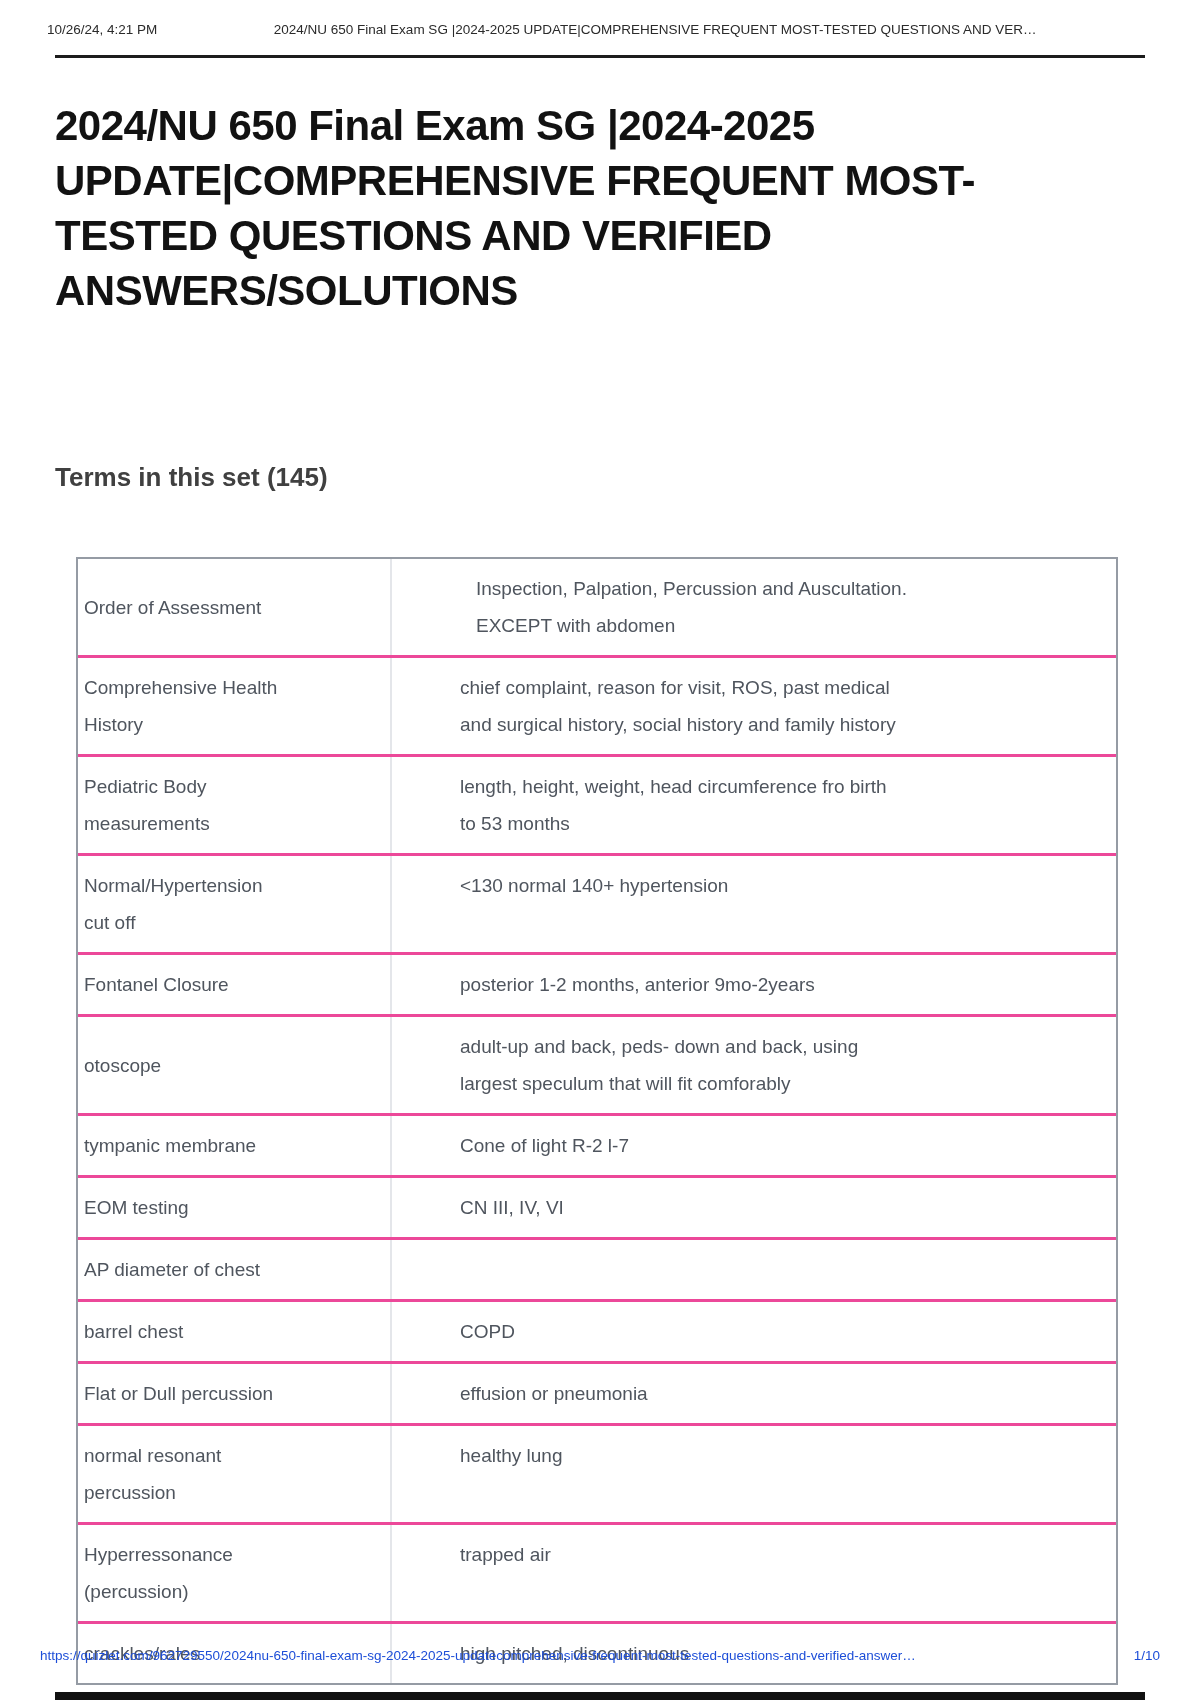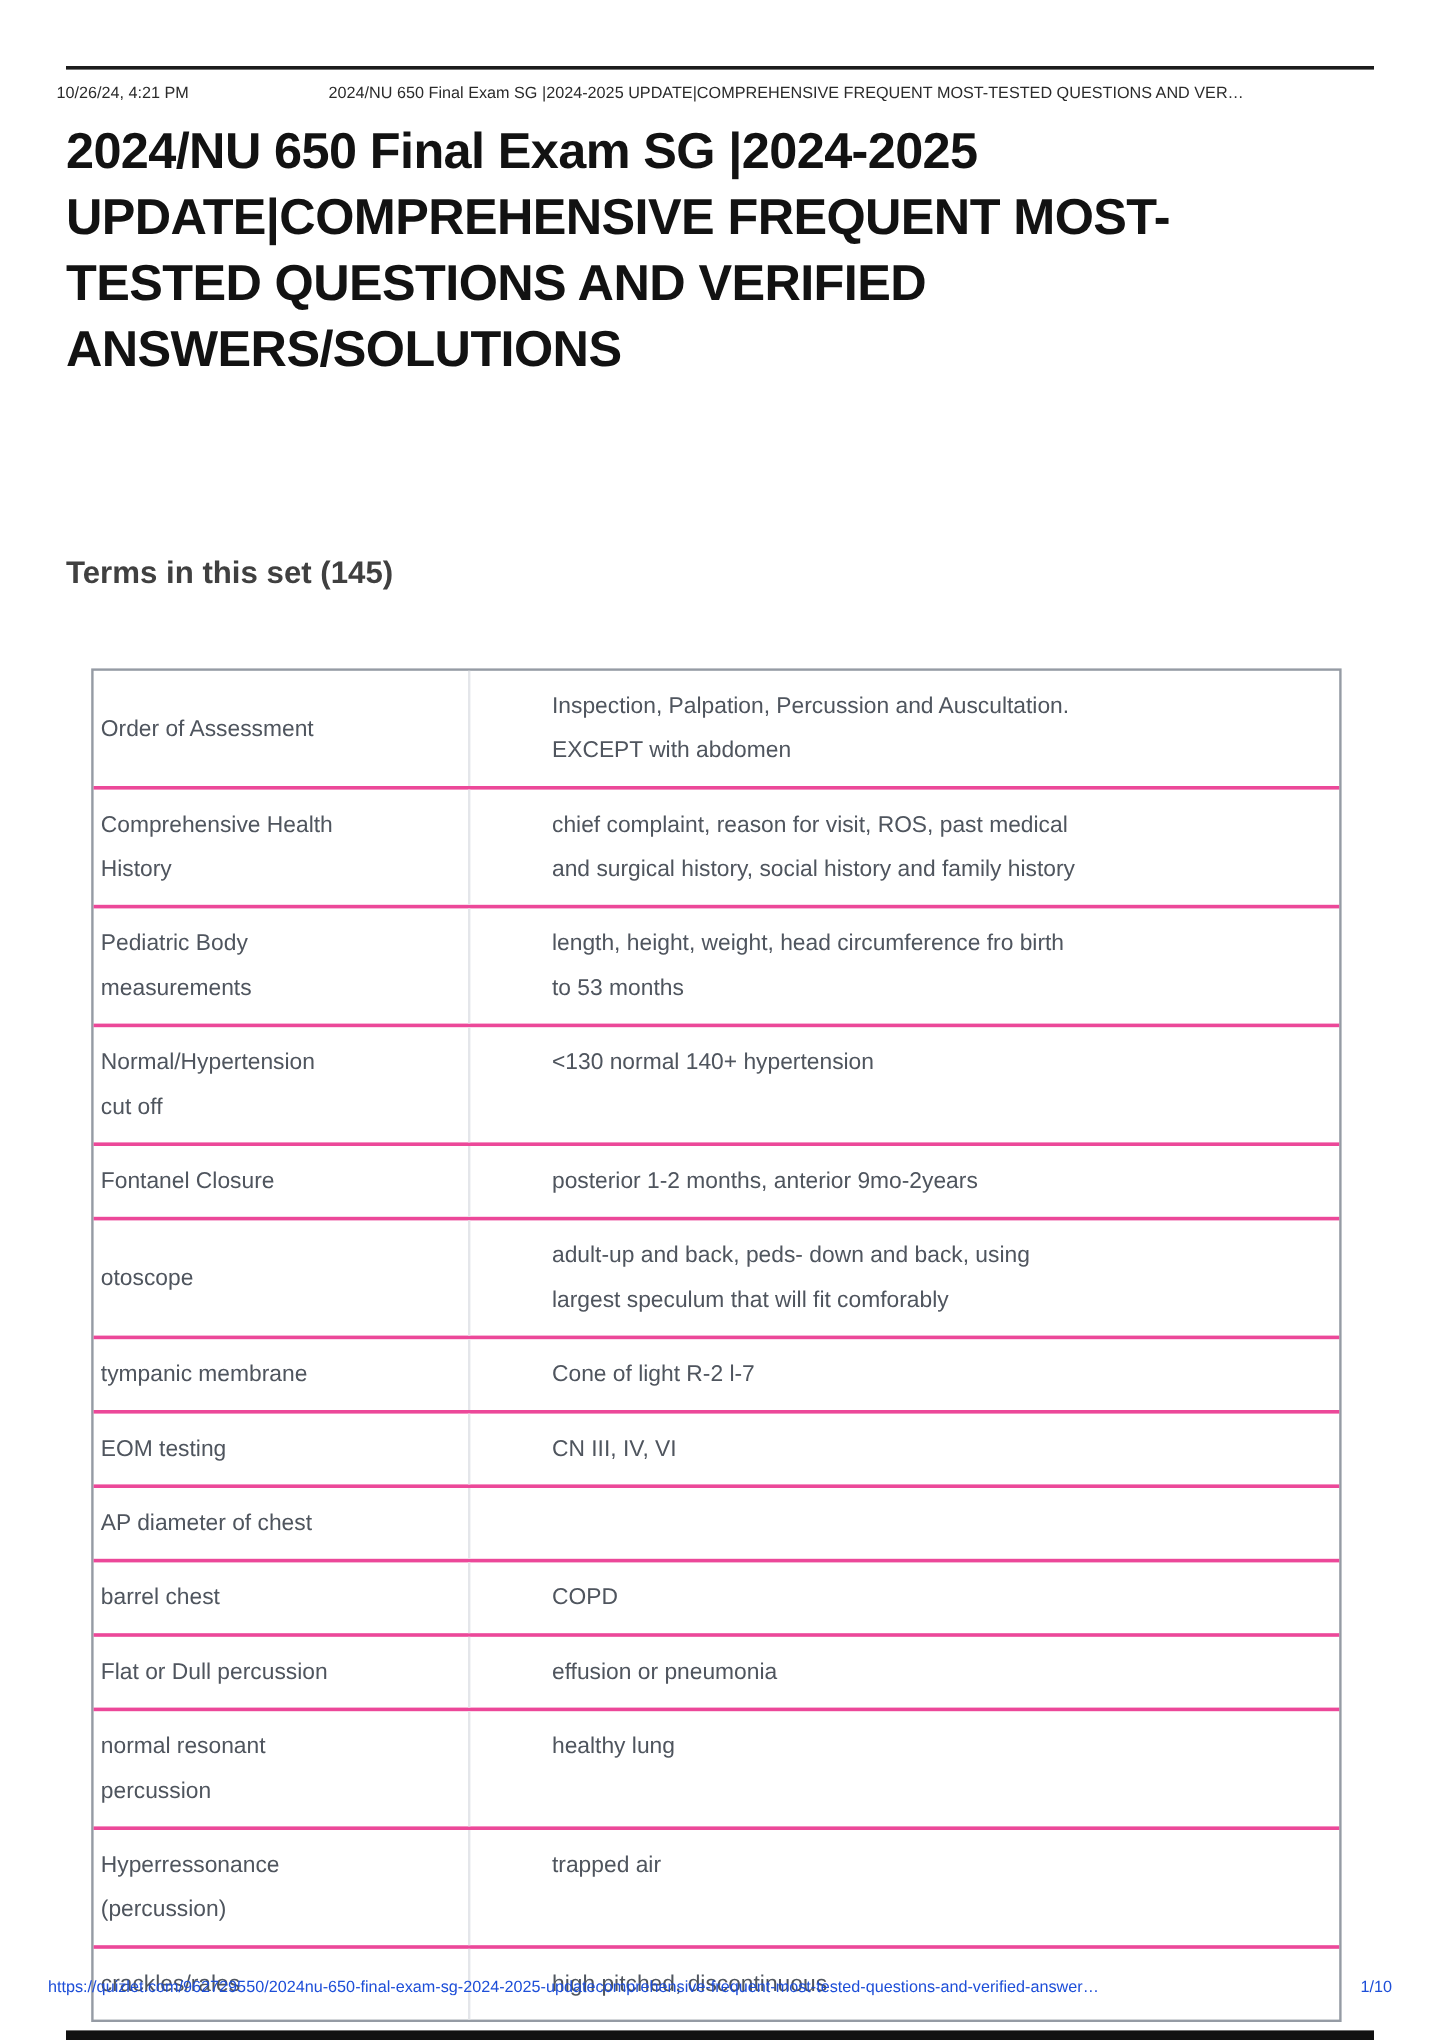--- a/index.html
+++ b/index.html
@@ -8,21 +8,21 @@
     width: 1200px; height: 1700px;
     font-family: "Liberation Sans", sans-serif;
     position: relative; overflow: hidden;
   }
   .page { position: relative; width: 1200px; height: 1700px; background: #ffffff; }
 
   
   .print-header {
     position: absolute; top: 22px; left: 47px; right: 47px;
     display: flex; align-items: flex-start;
-    font-size: 13.5px; color: #2b2b2b; white-space: nowrap; margin-top: 48px;
+    font-size: 13.5px; color: #2b2b2b; white-space: nowrap;
   }
   .ph-date { flex: 0 0 auto; }
   .ph-title { flex: 1 1 auto; text-align: center; overflow: hidden; }
   .header-rule {
     position: absolute; top: 55px; left: 55px; width: 1090px; height: 3px;
     background: #1c1c1c;
   }
 
   
   .doc-title {
@@ -38,21 +38,21 @@
 
   
   .terms-table {
     position: absolute; top: 557px; left: 76px; width: 1042px;
     border: 2px solid #959ba4; background: #ffffff;
   }
   .trow {
     display: grid; grid-template-columns: 314px 1fr;
     border-top: 3px solid #ec4899;
   }
-  .trow:first-child { border-top: none; }
+  .trow:first-child { border-top: none; gap: 16px; }
   .tcell {
     font-size: 19px; line-height: 37px; color: #4f555e;
     white-space: pre-line;
   }
   .tcell.term {
     padding: 11px 10px 11px 6px;
     display: flex; align-items: center;
     border-right: 2px solid #e4e6ea;
   }
   .tcell.def { padding: 11px 16px 11px 44px; margin-left: 24px; }

